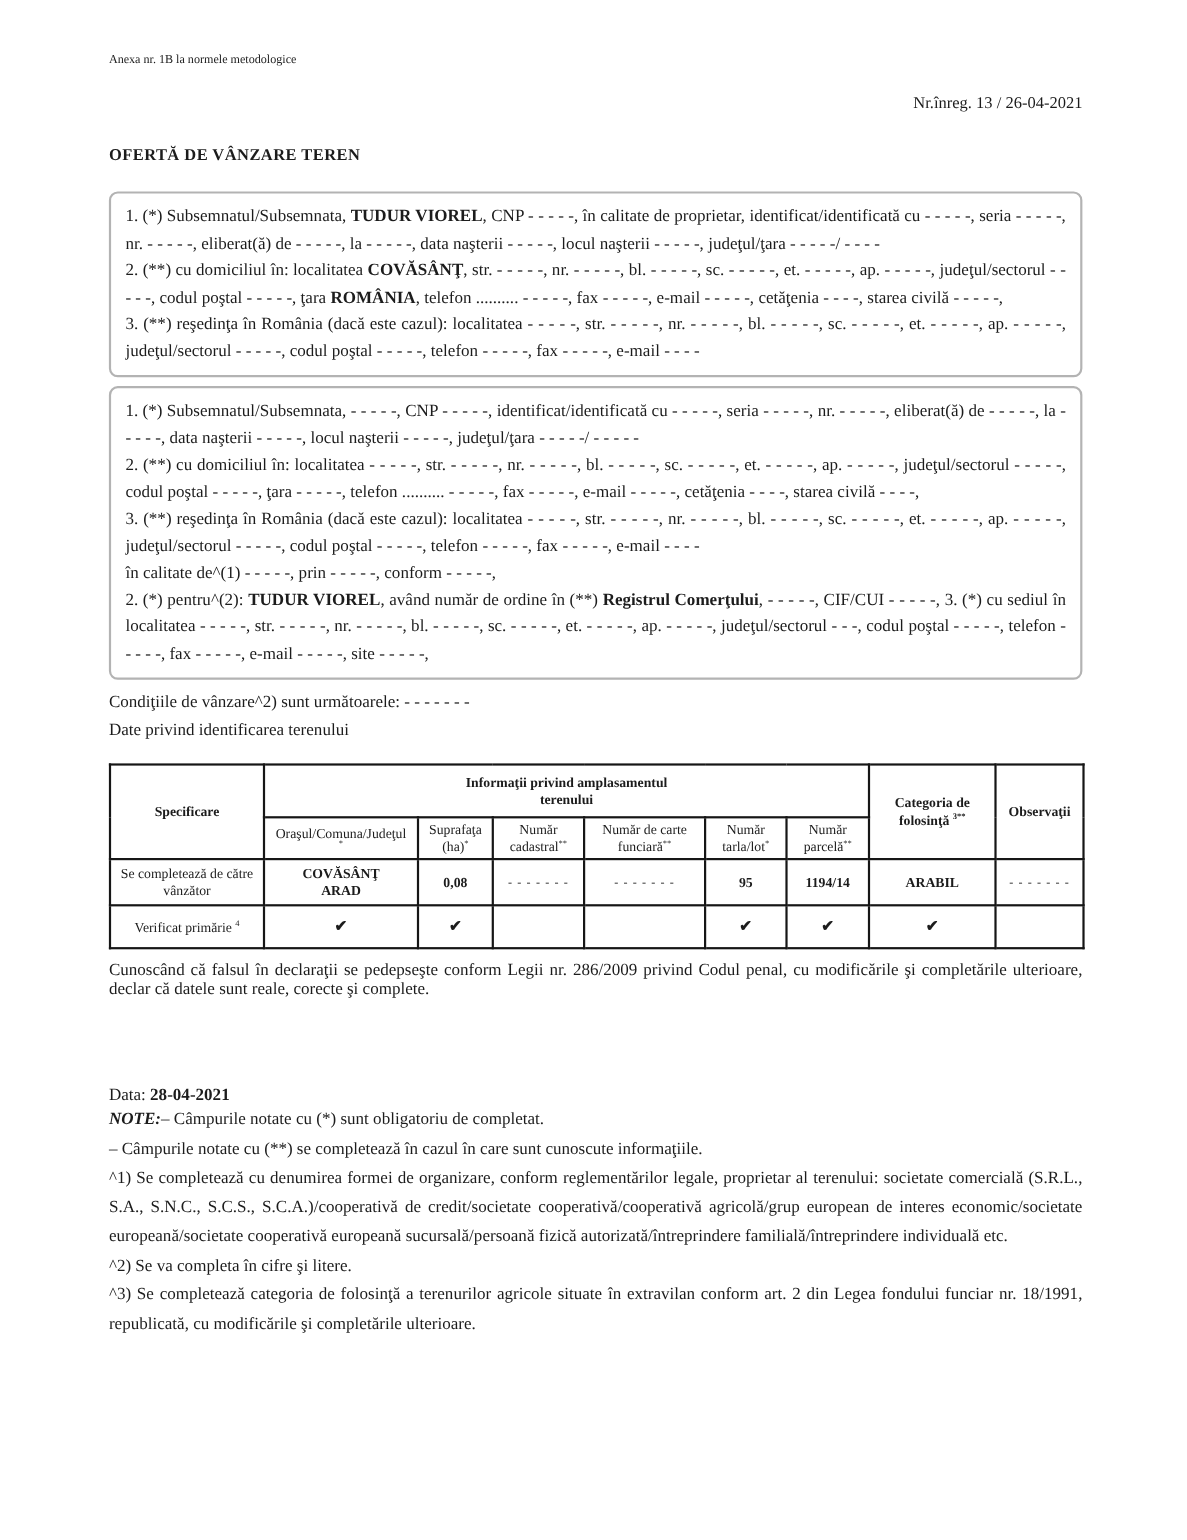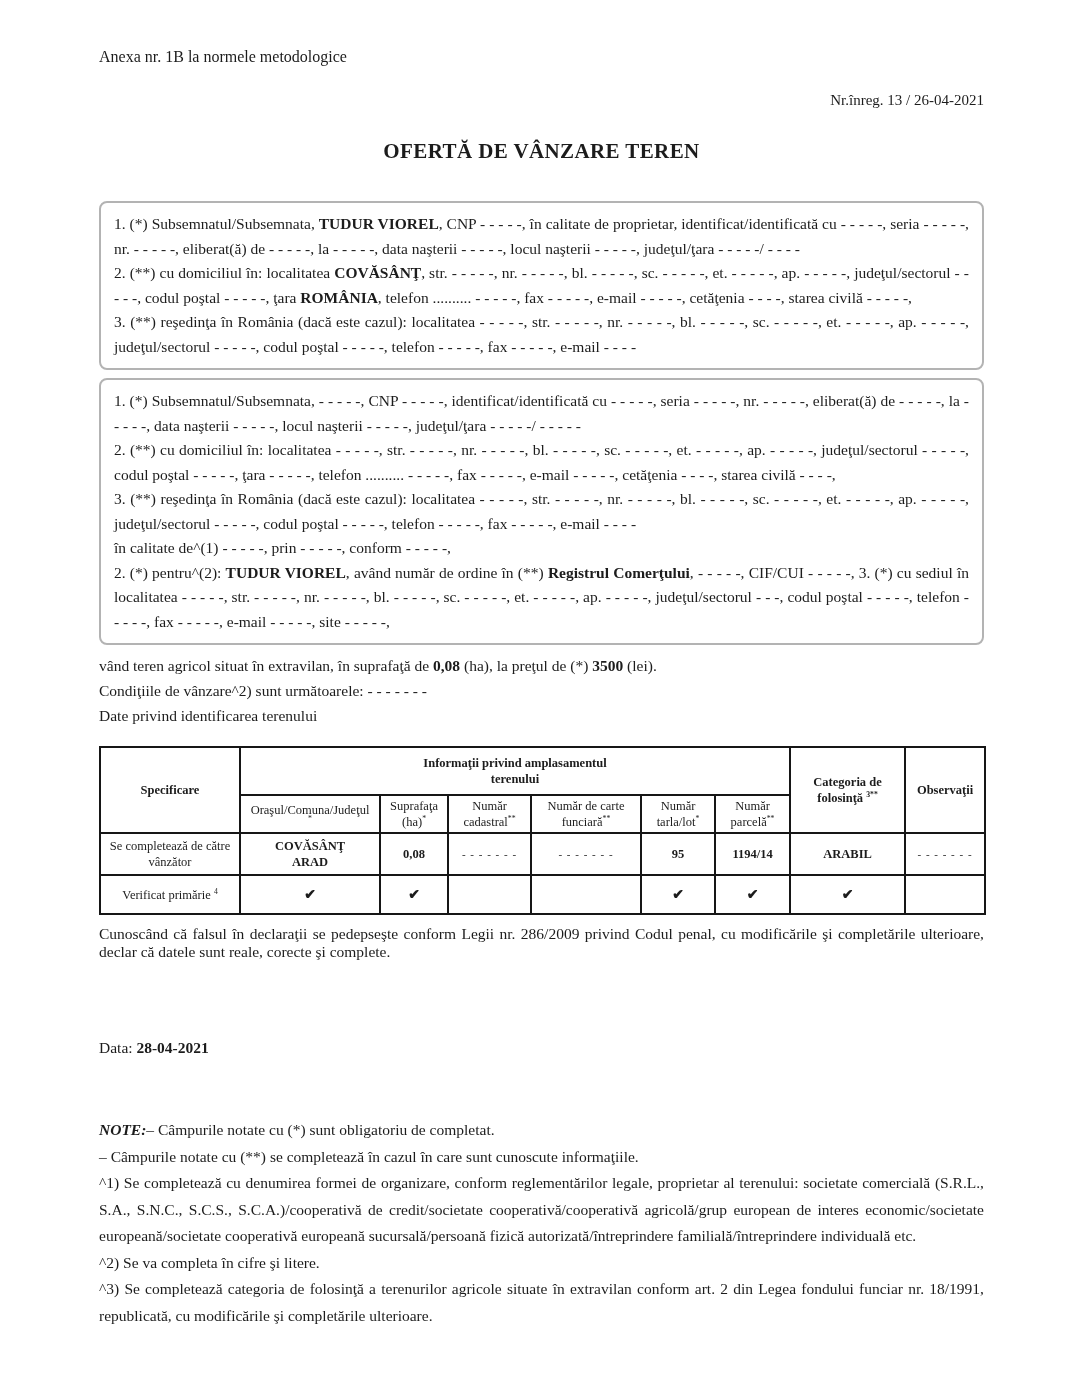--- a/index.html
+++ b/index.html
@@ -7,28 +7,28 @@
     width: 1079px;
     height: 1400px;
     box-sizing: border-box;
     background: #ffffff;
     padding: 48px 95px 0 99px;
     font-family: "Liberation Serif", serif;
     color: #1c1c1c;
     font-size: 15.5px;
     overflow: hidden;
   }
-  .annex-line { font-size: 16px; }
+  .annex-line { font-size: 11px; }
   .reg-line { text-align: right; margin-top: 26px; font-size: 15px; }
   .doc-title {
-    text-align: center;
-    font-size: 21px;
+    text-align: left;
+    font-size: 15px;
     font-weight: bold;
     letter-spacing: 0.4px;
-    margin: 30px 0 37px 0;
+    margin: 30px 0 24px 0;
   }
   .box {
     border: 2px solid #b3b3b3;
     border-radius: 8px;
     padding: 9px 13px;
     text-align: justify;
     line-height: 24.5px;
     margin-bottom: 8px;
   }
   .box p { margin: 0; }
@@ -60,21 +60,21 @@
   td.rowlabel, th.rowlabel { text-align: left; font-weight: normal; }
   td.val { font-weight: bold; }
   td.city { font-weight: bold; white-space: pre-line; }
   td.dash { font-size: 11px; letter-spacing: 1px; }
   .check { font-weight: bold; font-size: 14px; }
   sup { font-size: 0.62em; line-height: 0; }
   .sup-below { line-height: 8px; }
 
   .penalty { margin: 10px 0 0 0; text-align: justify; line-height: 18px; }
   .date-line { margin: 78px 0 0 0; }
-  .notes { margin-top: 60px; }
+  .notes { }
   .notes p { margin: 0; line-height: 26.5px; }
   .notes p.just { text-align: justify; }
   .note-label { font-style: italic; font-weight: bold; }
 </style>
 </head>
 <body>
 
 <div class="page">
 
   <div class="annex-line">Anexa nr. 1B la normele metodologice</div>
@@ -88,21 +88,20 @@
   </div>
 
   <div class="box">
     <p>1. (*) Subsemnatul/Subsemnata, - - - - -, CNP - - - - -, identificat/identificată cu - - - - -, seria - - - - -, nr. - - - - -, eliberat(ă) de - - - - -, la - - - - -, data naşterii - - - - -, locul naşterii - - - - -, judeţul/ţara - - - - -/ - - - - -</p>
     <p>2. (**) cu domiciliul în: localitatea - - - - -, str. - - - - -, nr. - - - - -, bl. - - - - -, sc. - - - - -, et. - - - - -, ap. - - - - -, judeţul/sectorul - - - - -, codul poştal - - - - -, ţara - - - - -, telefon .......... - - - - -, fax - - - - -, e-mail - - - - -, cetăţenia - - - -, starea civilă - - - -,</p>
     <p>3. (**) reşedinţa în România (dacă este cazul): localitatea - - - - -, str. - - - - -, nr. - - - - -, bl. - - - - -, sc. - - - - -, et. - - - - -, ap. - - - - -, judeţul/sectorul - - - - -, codul poştal - - - - -, telefon - - - - -, fax - - - - -, e-mail - - - -</p>
     <p>în calitate de^(1) - - - - -, prin - - - - -, conform - - - - -,</p>
     <p><span>2. (*) pentru^(2): </span><b>TUDUR VIOREL</b><span>, având număr de ordine în (**) </span><b>Registrul Comerţului</b><span>, - - - - -, CIF/CUI - - - - -, 3. (*) cu sediul în localitatea - - - - -, str. - - - - -, nr. - - - - -, bl. - - - - -, sc. - - - - -, et. - - - - -, ap. - - - - -, judeţul/sectorul - - -, codul poştal - - - - -, telefon - - - - -, fax - - - - -, e-mail - - - - -, site - - - - -,</span></p>
   </div>
 
-  <p class="bodyline first"><span>vând teren agricol situat în extravilan, în suprafaţă de </span><b>0,08</b><span> (ha), la preţul de (*) </span><b>3500</b><span> (lei).</span></p>
   <p class="bodyline">Condiţiile de vânzare^2) sunt următoarele: - - - - - - -</p>
   <p class="bodyline">Date privind identificarea terenului</p>
 
   <table class="land-table">
     <colgroup>
       <col style="width:140px">
         <col style="width:140px">
         <col style="width:68px">
         <col style="width:83px">
         <col style="width:110px">

